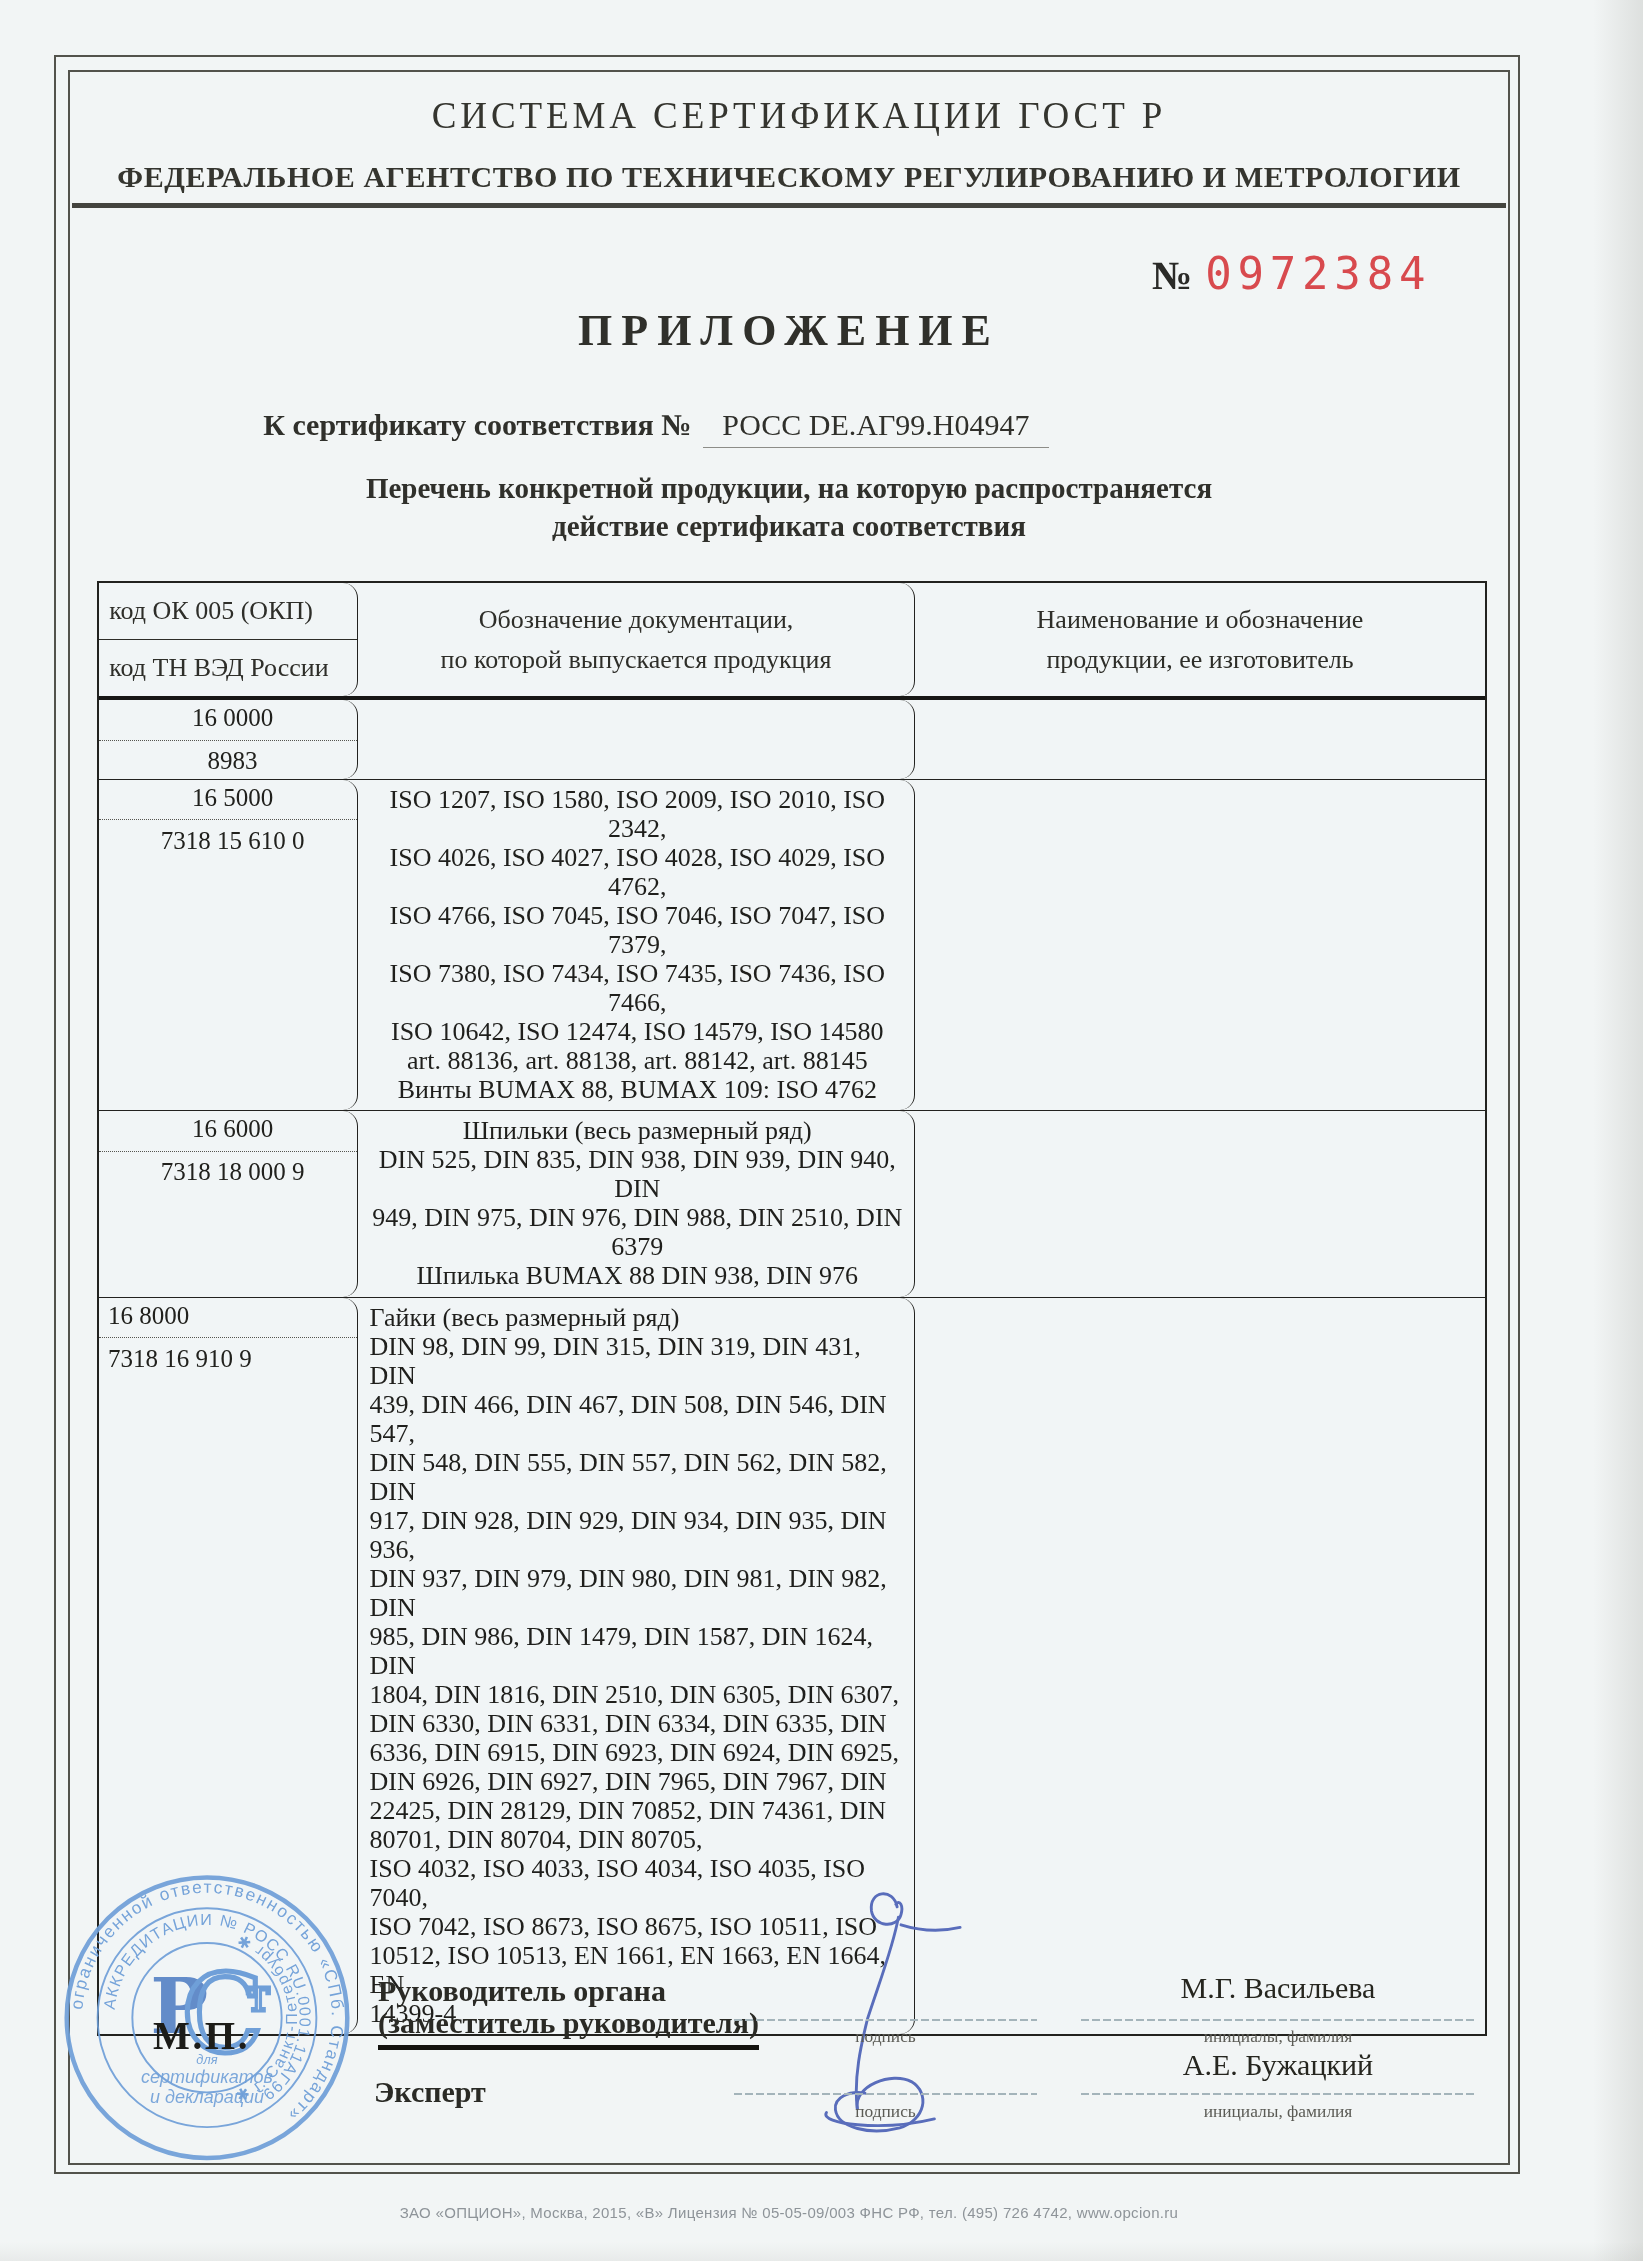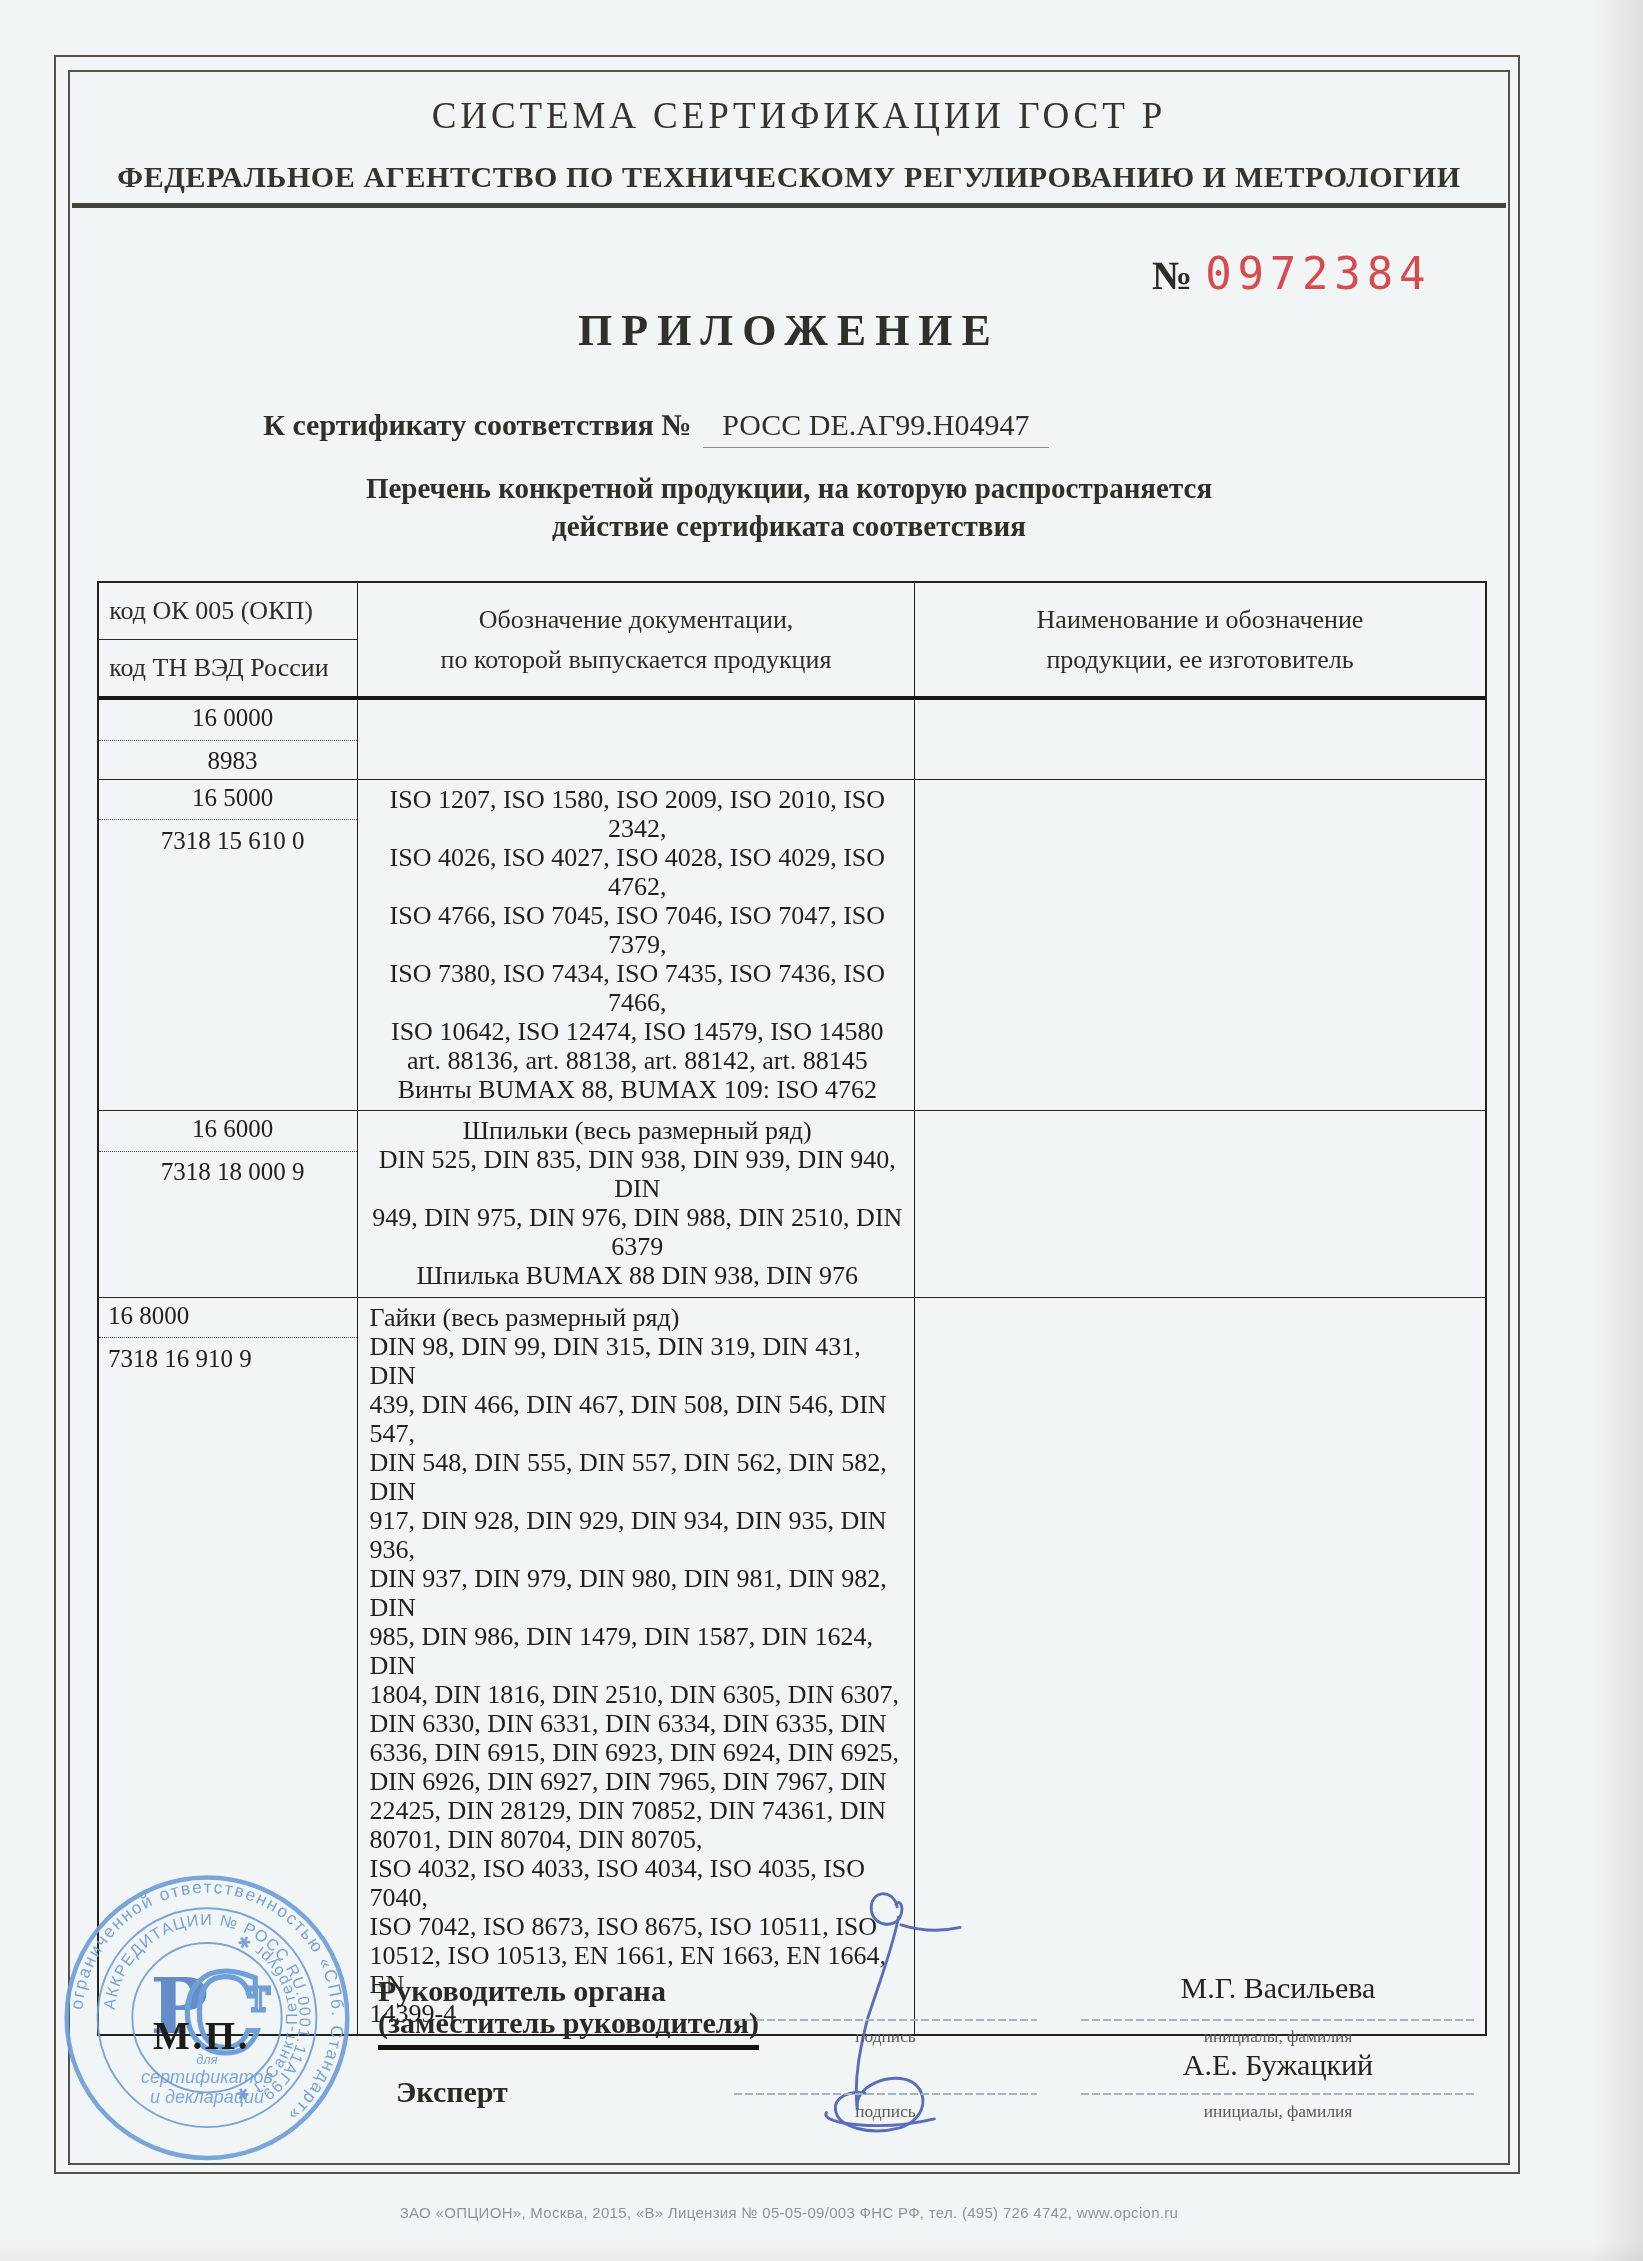--- a/index.html
+++ b/index.html
@@ -33,21 +33,21 @@
   .doc-title{left:68px;width:1442px;top:305px;text-align:center;
     font-size:44px;font-weight:bold;letter-spacing:9px;color:#30302b;}
   .cert-line{left:68px;width:1176px;top:408px;display:flex;justify-content:center;
     align-items:baseline;gap:11.6px;font-size:30px;font-weight:bold;color:#30302b;}
   .cert-line .cert-no{border-bottom:1.9px solid #8d8d88;padding:0 19.3px 5.1px;font-weight:normal;}
   .subtitle{left:68px;width:1442px;top:469px;text-align:center;font-size:29px;
     font-weight:bold;line-height:38px;white-space:pre-line;color:#30302b;}
   
   .ptable{left:97px;top:581px;width:1390px;border:2.6px solid #22221f;box-sizing:border-box;background:rgba(240,246,247,0.4);}
   .trow{display:grid;grid-template-columns:259px 557px 1fr;}
-  .trow .cell{border-right:1.9px solid #22221f;box-sizing:border-box;}
+  .trow .cell{border-right:1.9px solid #22221f;box-sizing:border-box;border-radius:15px;}
   .trow .cell:last-child{border-right:none;}
   .thead{border-bottom:4.5px solid #171715;min-height:113px;}
   .rowline{border-bottom:1.9px solid #22221f;text-align:center;}
   .th-col1{display:flex;flex-direction:column;}
   .th-col1 .half{flex:1;display:flex;align-items:center;padding-left:10.3px;
     font-size:26px;color:#2e2e29;}
   .th-col1 .half.top{border-bottom:1.9px solid #2d2d28;}
   .th-center{display:flex;align-items:center;justify-content:center;text-align:center;
     font-size:26px;line-height:40px;color:#2e2e29;white-space:pre-line;}
   .codecell{display:flex;flex-direction:column;font-size:25px;color:#21211d;}
@@ -56,21 +56,21 @@
   .namecell{font-size:26px;line-height:29px;padding:5.1px 9px 6.4px 11.6px;
     white-space:pre-line;color:#1f1f1c;}
   .r1{min-height:76px;}
   .r2{min-height:200px;}
   .r3{min-height:151px;}
   .r4{min-height:506px;}
   
   .role1a{left:378px;top:1974px;font-size:30px;font-weight:bold;color:#2a2a25;}
   .role1b{left:378px;top:2006px;font-size:30px;font-weight:bold;color:#2a2a25;
     border-bottom:5.1px solid #14130f;padding-bottom:5.1px;}
-  .role2{left:396px;top:2075px;font-size:30px;font-weight:bold;color:#2a2a25;}
+  .role2{left:374px;top:2075px;font-size:30px;font-weight:bold;color:#2a2a25;}
   .sigline{height:1.9px;background:repeating-linear-gradient(90deg,#a4b4ba 0 8.4px,rgba(0,0,0,0) 8.4px 11px);}
   .sigline1{left:734px;width:303px;top:2019px;}
   .sigline2{left:734px;width:303px;top:2093px;}
   .nameline1{left:1081px;width:394px;top:2019px;}
   .nameline2{left:1081px;width:394px;top:2093px;}
   .cap{font-size:17.4px;color:#5b5b55;text-align:center;}
   .cap-s1{left:734px;width:303px;top:2026px;}
   .cap-s2{left:734px;width:303px;top:2101px;}
   .cap-n1{left:1081px;width:394px;top:2026px;}
   .cap-n2{left:1081px;width:394px;top:2101px;}

